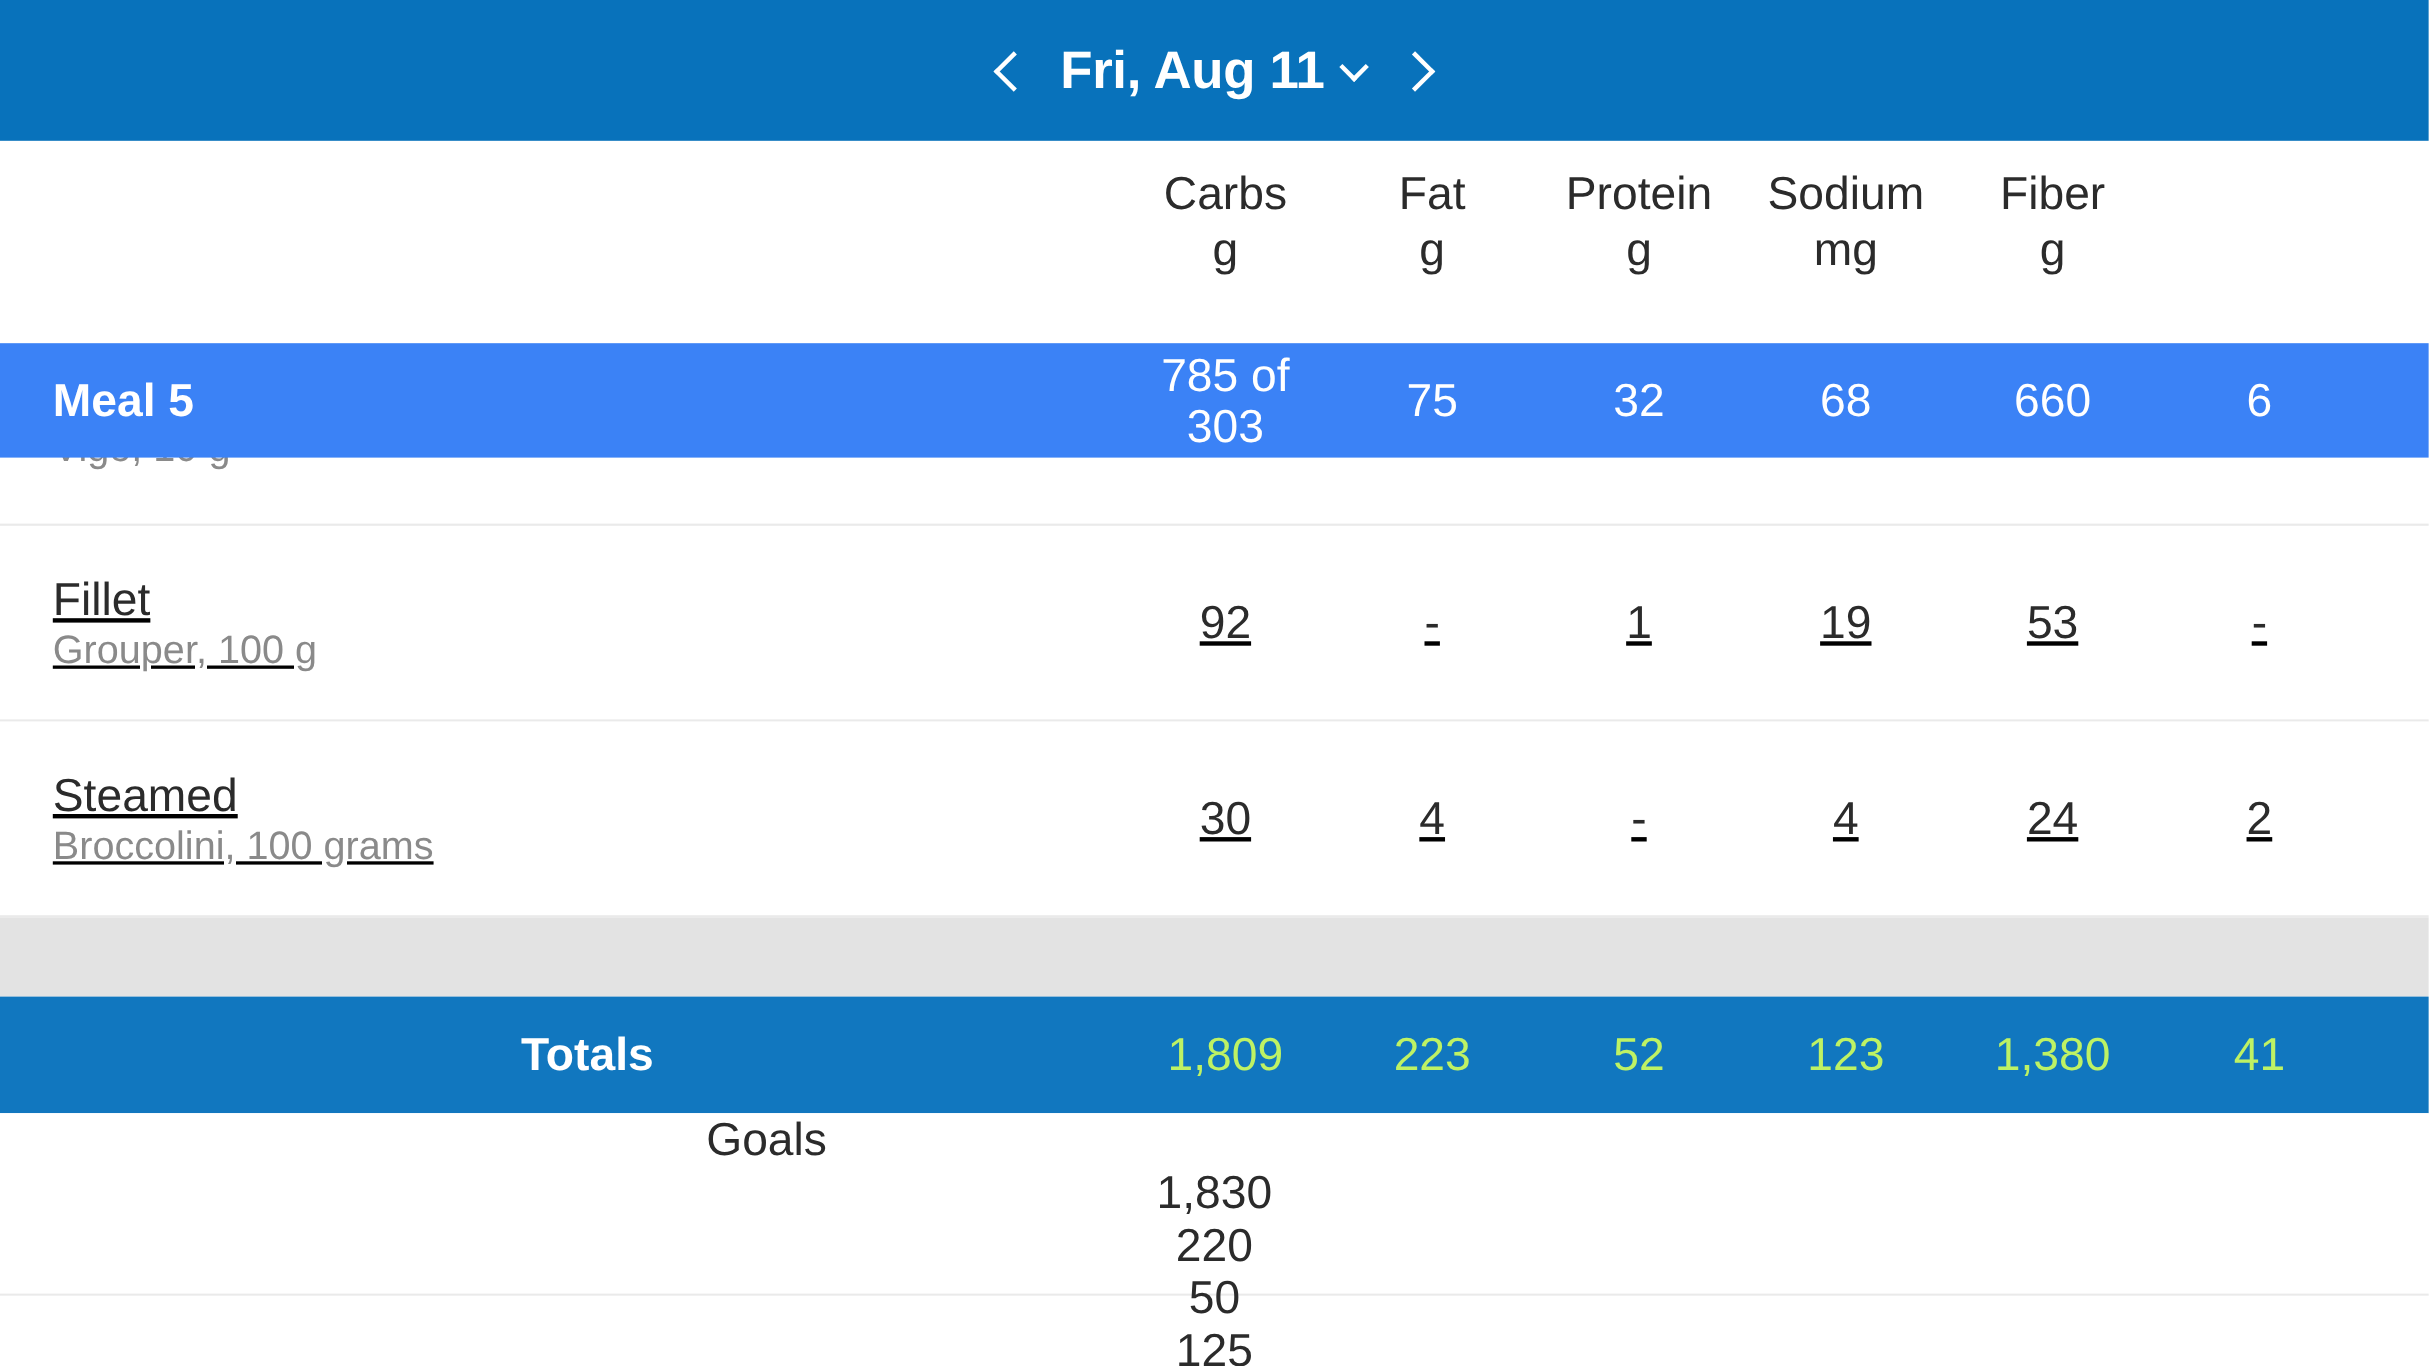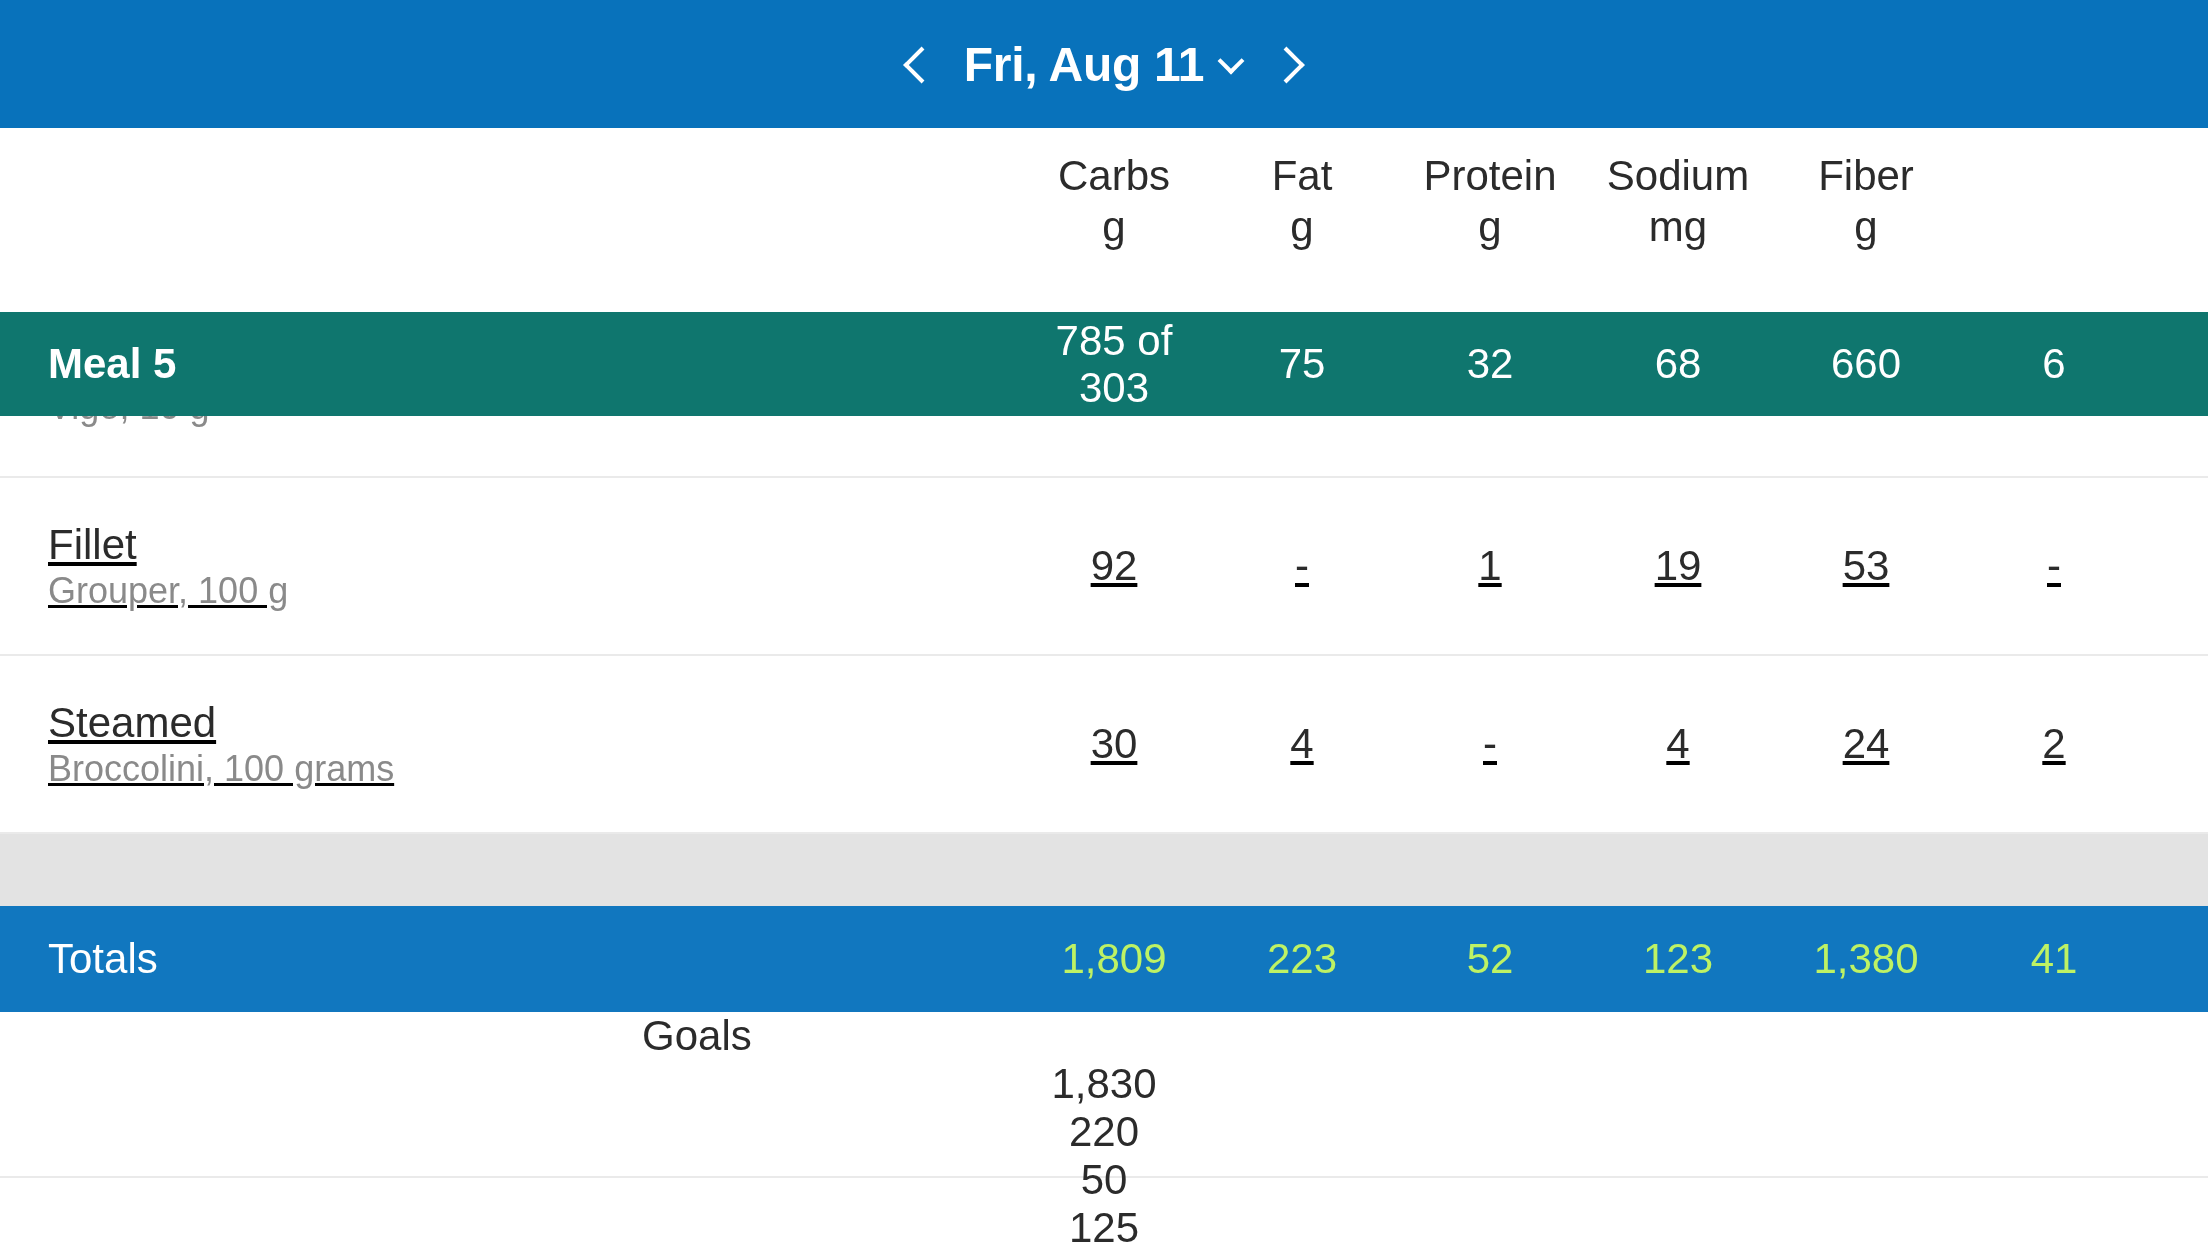--- a/index.html
+++ b/index.html
@@ -157,21 +157,21 @@
   .obscured .food-name { color: #2b2b2b; }
   .obscured .num { color: #2b2b2b; }
 
   
   .meal-header {
     position: absolute;
     left: 0;
     top: 24px;
     width: 2208px;
     height: 104px;
-    background: #0f766e;
+    background: #3b82f6;
     display: flex;
     align-items: center;
     z-index: 2;
   }
   .meal-header .label-cell {
     color: #ffffff;
     font-size: 42px;
     font-weight: bold;
   }
   .meal-header .num {
@@ -196,21 +196,22 @@
   }
 
   
   .totals-row {
     height: 106px;
     background: #1177bf;
   }
   .totals-row .label-cell {
     color: #ffffff;
     font-size: 42px;
-    font-weight: normal;
+    font-weight: bold;
+    text-align: center;
   }
   .totals-row .num {
     color: #bef264;
   }
 
   .goals-row {
     height: 166px;
     background: #ffffff;
     border-bottom: 2px solid #eaeaea;
     flex-direction: column;

